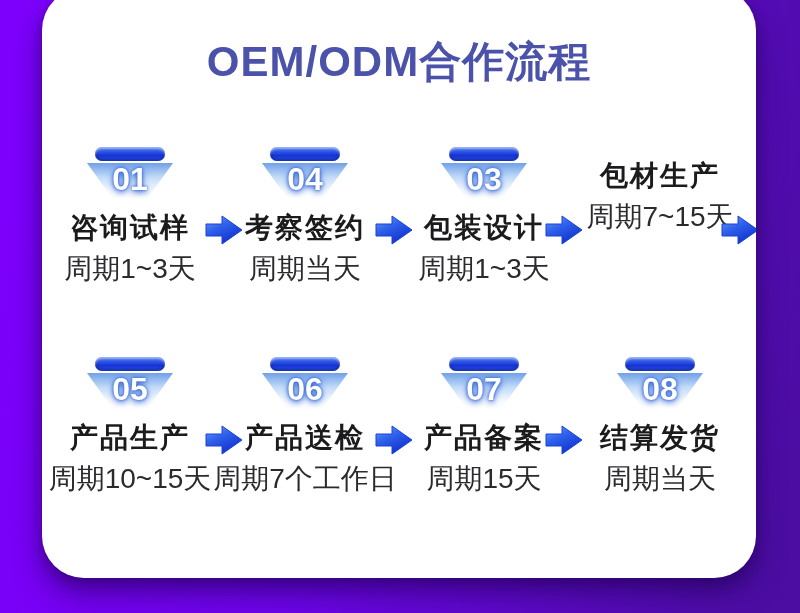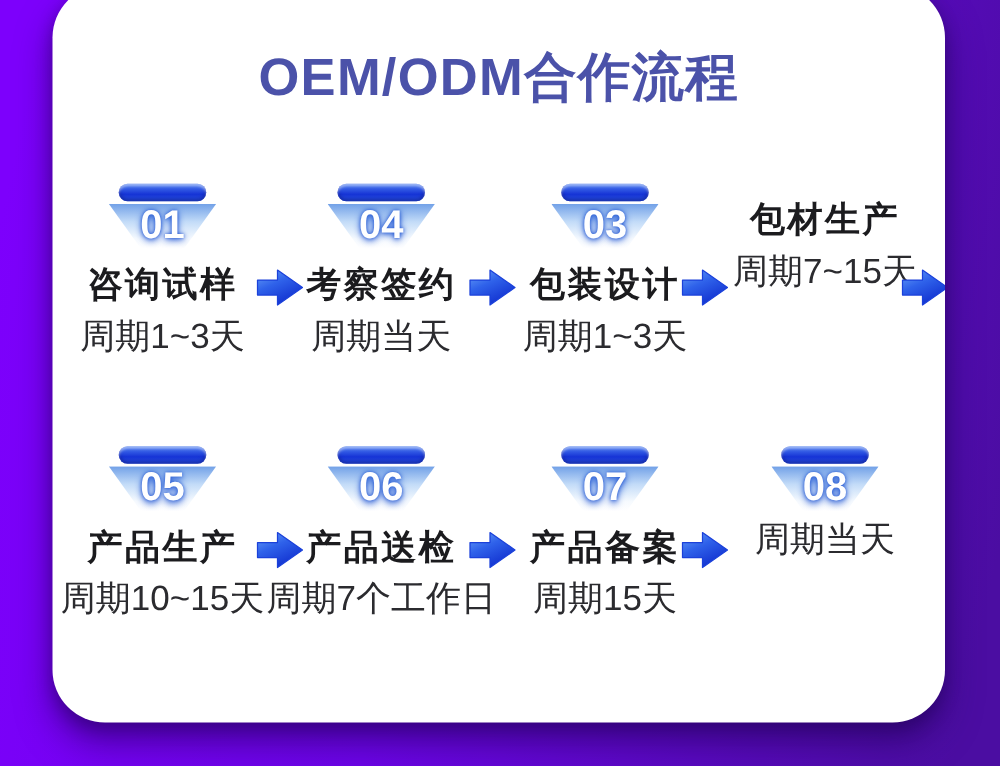--- a/index.html
+++ b/index.html
@@ -271,16 +271,17 @@
     </svg>
   </div>
 
   <div class="step" style="left: 523px;">
     <div>
       <div class="badge-bar"></div>
       <div class="badge-glow">
         <div class="step-number">08</div>
       </div>
     </div>
+    <div class="step-name">结算发货</div>
     <div class="step-cycle">周期当天</div>
   </div>
 </div>
 </div>
 
 </body></html>

